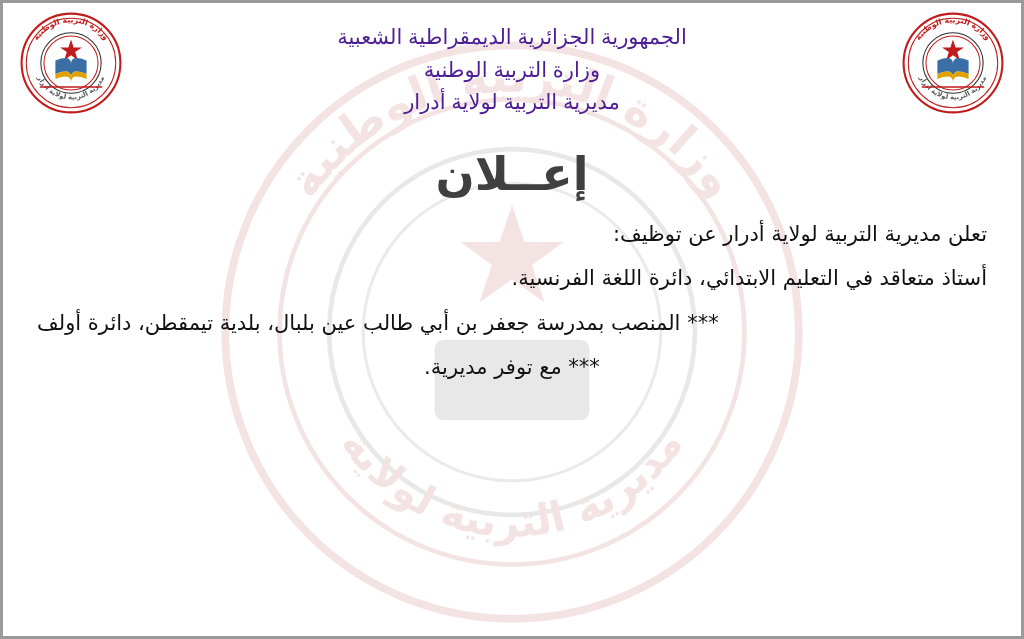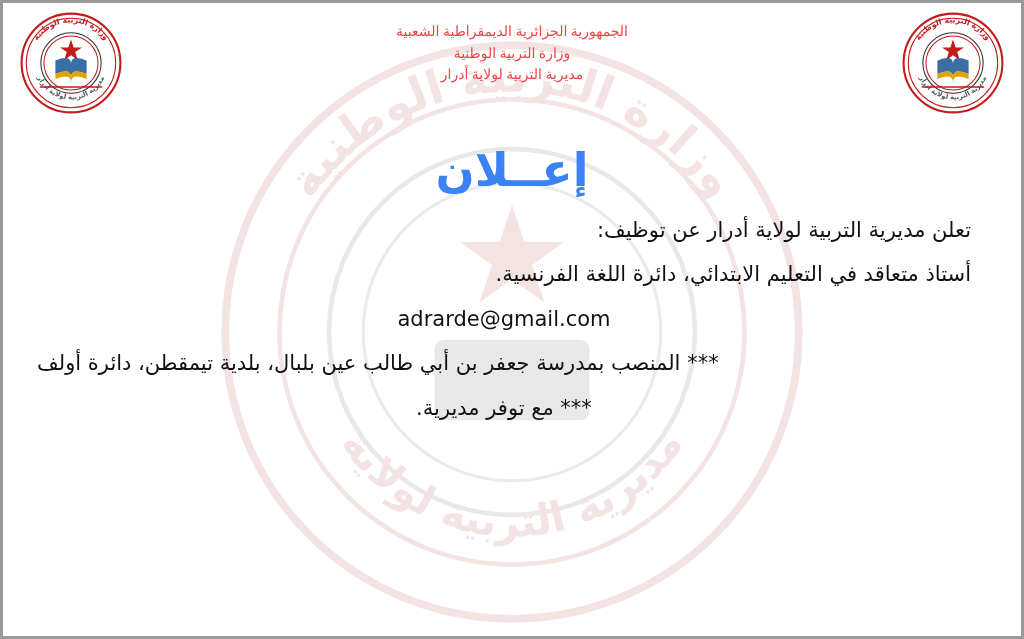--- a/index.html
+++ b/index.html
@@ -55,47 +55,47 @@
   }
   .logo svg { width: 100%; height: 100%; display: block; }
 
   .header-text {
     flex: 1 1 auto;
     text-align: center;
     padding-top: 10px;
     direction: rtl;
   }
   .header-text div {
-    font-family: Liberation Serif, serif;
-    font-size: 14px;
-    color: #ef4444;
+    font-family: Liberation Sans, sans-serif;
+    font-size: 21px;
+    color: #4c1d95;
     line-height: 1.55;
     white-space: nowrap;
   }
 
   
   .title {
     position: relative;
     z-index: 2;
     text-align: center;
     margin-top: 28px;
     font-family: "DejaVu Sans", sans-serif;
     font-weight: bold;
     font-size: 46px;
-    color: #3b82f6;
+    color: #404040;
     letter-spacing: 2px;
     direction: rtl;
   }
 
   
   .body {
     position: relative;
     z-index: 2;
     direction: rtl;
-    padding: 18px 50px 0 34px;
+    padding: 18px 34px 0 34px;
     color: #111111;
   }
   .body p {
     margin: 0 0 14px 0;
     font-family: "DejaVu Sans", sans-serif;
     font-size: 21px;
     line-height: 1.45;
   }
   .line-right { text-align: right; }
   .line-just  { text-align: justify; text-align-last: justify; }
@@ -207,18 +207,17 @@
       </svg>
     </div>
 
   </div>
 
   <div class="title">إعــلان</div>
 
   <div class="body">
     <p class="line-right">تعلن مديرية التربية لولاية أدرار عن توظيف:</p>
     <p class="line-right">أستاذ متعاقد في التعليم الابتدائي، دائرة اللغة الفرنسية.</p>
-    <p class="email">adrarde@gmail.com</p>
     <p class="note">*** المنصب بمدرسة جعفر بن أبي طالب عين بلبال، بلدية تيمقطن، دائرة أولف</p>
     <p class="note2">*** مع توفر مديرية.</p>
   </div>
 
 </div>
 
 </body></html>

